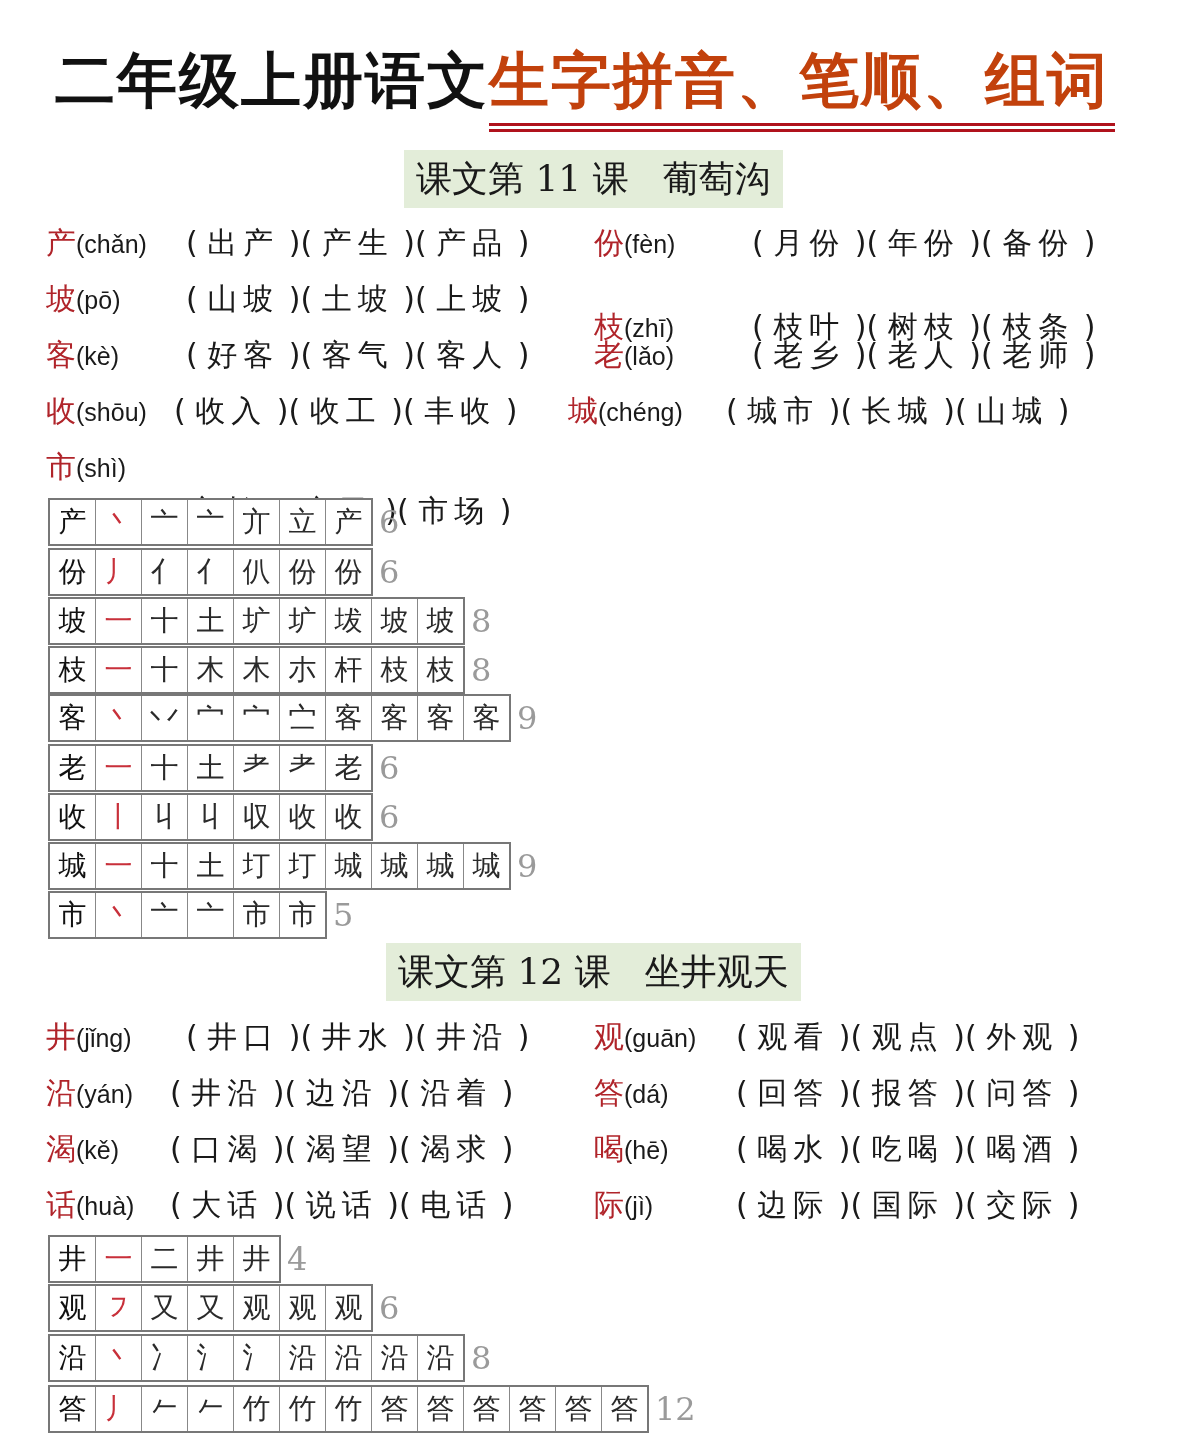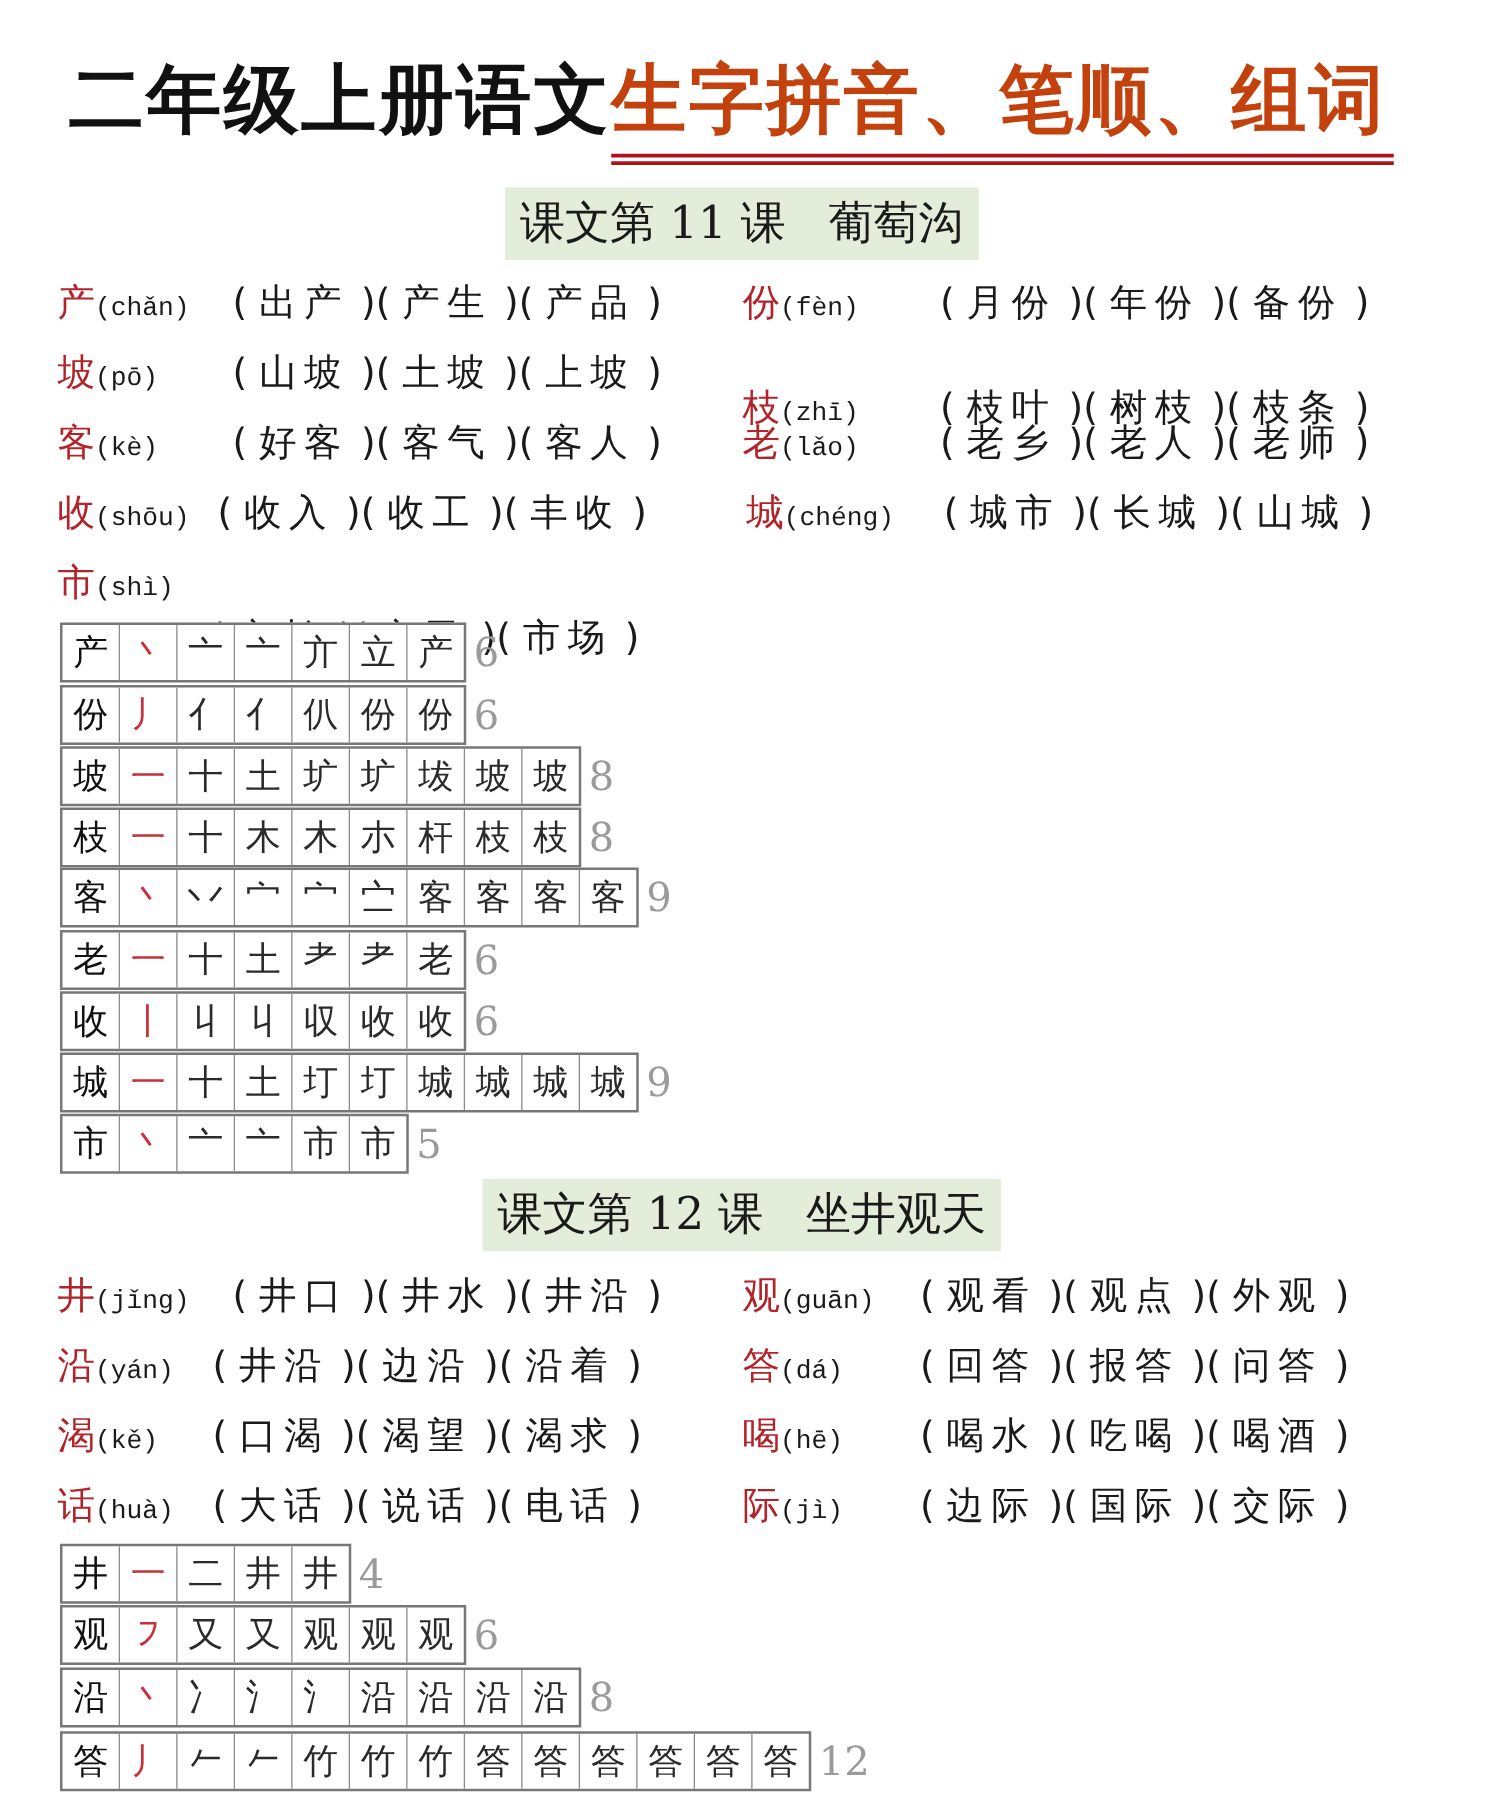--- a/index.html
+++ b/index.html
@@ -5,21 +5,21 @@
   html,body{margin:0;padding:0;background:#ffffff;}
   body{width:1200px;height:1442px;overflow:hidden;position:relative;font-family:"DejaVu Sans","Liberation Sans",sans-serif;color:#1a1a1a;}
   .title{position:absolute;top:40px;left:55px;height:80px;white-space:nowrap;font-family:"DejaVu Serif","Liberation Serif",serif;font-weight:bold;font-size:60px;letter-spacing:2px;line-height:80px;}
   .title .black{color:#111;font-family:Liberation Serif, serif;}
   .title .red{color:#c2410c;position:relative;display:inline-block;}
   .title .red::after{content:"";position:absolute;left:0;right:-6px;bottom:-6px;height:3px;background:#b0121c;box-shadow:0 6px 0 #b0121c;}
   .lesson-head{position:absolute;background:#e3edd9;height:58px;line-height:58px;font-family:"DejaVu Serif","Liberation Serif",serif;font-size:36px;color:#1a1a1a;padding:0 12px;white-space:nowrap;}
   .lesson-head .gap{display:inline-block;width:34px;}
   .word-row{position:absolute;height:50px;line-height:50px;font-size:30px;white-space:nowrap;}
   .word-row .char{color:#b0242a;font-family:"DejaVu Serif","Liberation Serif",serif;}
-  .word-row .py{display:inline-block;font-family:Liberation Mono, monospace;font-size:21px;}
+  .word-row .py{display:inline-block;font-family:Liberation Sans, sans-serif;font-size:25px;}
   .word-row .words{position:absolute;top:0;}
   .word-row .w{display:inline-block;}
   .w::before{content:"( ";}
   .w::after{content:" )";}
   .w span{letter-spacing:6px;}
   .stroke-row{position:absolute;left:48px;display:flex;align-items:center;height:48px;}
   .cells{display:flex;border:2px solid #777;background:#fff;}
   .cell{width:45px;height:44px;border-right:1.5px solid #888;display:flex;align-items:center;justify-content:center;font-family:"DejaVu Serif","Liberation Serif",serif;font-size:28px;color:#222;}
   .cell:last-child{border-right:none;}
   .cell.first{color:#111;}
@@ -43,21 +43,21 @@
   <div class="word-row" style="top:274px;left:46px;"><span class="char">坡</span><span class="py">(pō)</span><span class="words" style="left:140px;"><span class="w"><span>山坡</span></span><span class="w"><span>土坡</span></span><span class="w"><span>上坡</span></span></span></div>
   <div class="word-row" style="top:330px;left:46px;"><span class="char">客</span><span class="py">(kè)</span><span class="words" style="left:140px;"><span class="w"><span>好客</span></span><span class="w"><span>客气</span></span><span class="w"><span>客人</span></span></span></div>
   <div class="word-row" style="top:386px;left:46px;"><span class="char">收</span><span class="py">(shōu)</span><span class="words" style="left:128px;"><span class="w"><span>收入</span></span><span class="w"><span>收工</span></span><span class="w"><span>丰收</span></span></span></div>
   <div class="word-row" style="top:442px;left:46px;"><span class="char">市</span><span class="py">(shì)</span><span class="words" style="left:122px;margin-top:44px;"><span class="w"><span>市长</span></span><span class="w"><span>市民</span></span><span class="w"><span>市场</span></span></span></div>
 </div>
 
 <div>
   <div class="word-row" style="top:218px;left:594px;"><span class="char">份</span><span class="py">(fèn)</span><span class="words" style="left:158px;"><span class="w"><span>月份</span></span><span class="w"><span>年份</span></span><span class="w"><span>备份</span></span></span></div>
   <div class="word-row" style="top:274px;left:594px;margin-top:28px;"><span class="char">枝</span><span class="py">(zhī)</span><span class="words" style="left:158px;"><span class="w"><span>枝叶</span></span><span class="w"><span>树枝</span></span><span class="w"><span>枝条</span></span></span></div>
   <div class="word-row" style="top:330px;left:594px;"><span class="char">老</span><span class="py">(lǎo)</span><span class="words" style="left:158px;"><span class="w"><span>老乡</span></span><span class="w"><span>老人</span></span><span class="w"><span>老师</span></span></span></div>
-  <div class="word-row" style="top:386px;left:597px;"><span class="char">城</span><span class="py">(chéng)</span><span class="words" style="left:158px;"><span class="w"><span>城市</span></span><span class="w"><span>长城</span></span><span class="w"><span>山城</span></span></span></div>
+  <div class="word-row" style="top:386px;left:568px;"><span class="char">城</span><span class="py">(chéng)</span><span class="words" style="left:158px;"><span class="w"><span>城市</span></span><span class="w"><span>长城</span></span><span class="w"><span>山城</span></span></span></div>
 </div>
 
 <div>
   <div class="stroke-row" style="top:498px;">
       <div class="cells">
         <div class="cell first">产</div>
         <div class="cell step">
           <span class="new">丶</span>
         </div>
         <div class="cell step">

